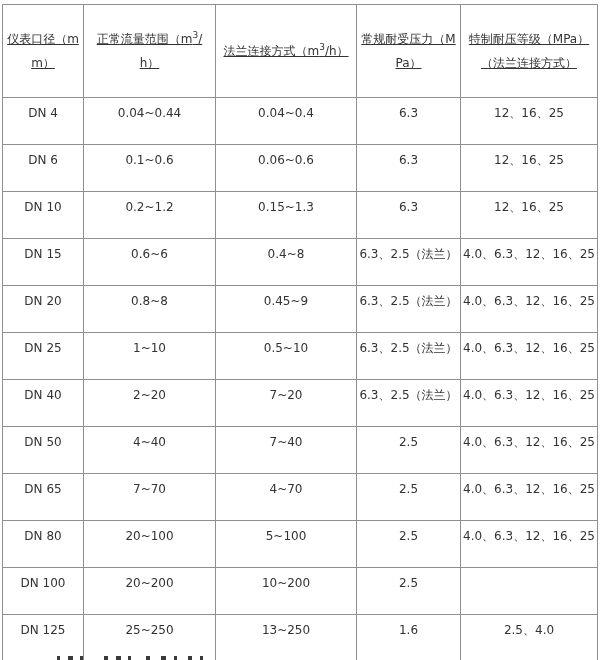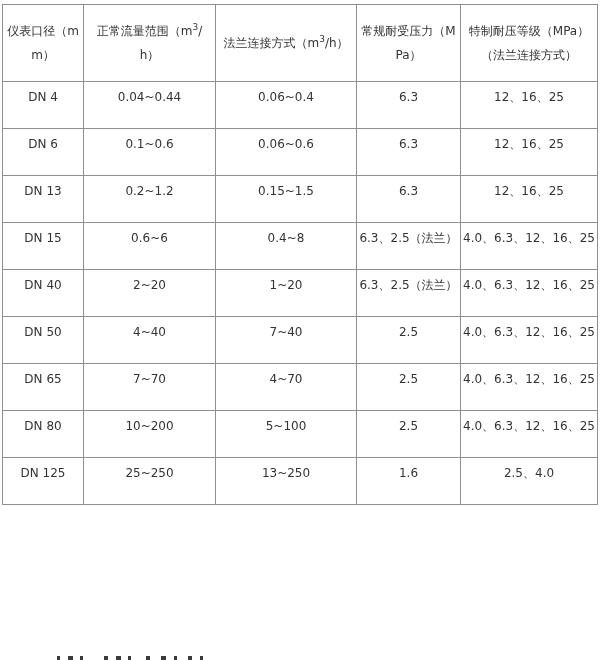--- a/index.html
+++ b/index.html
@@ -35,21 +35,22 @@
     text-align: center;
     color: #333333;
     background: #ffffff;
     overflow: hidden;
   }
   table.spec-table th {
     height: 60px;
     vertical-align: middle;
     line-height: 24px;
     word-break: break-all;
-    padding: 8px 3px;
+    padding: 16px 3px;
+    text-decoration: underline;
   }
   table.spec-table td {
     height: 38px;
     vertical-align: top;
     padding: 8px 2px 0 2px;
     line-height: 15px;
     white-space: nowrap;
   }
   table.spec-table sup {
     font-size: 9px;
@@ -94,72 +95,93 @@
           <th><span>正常流量范围（m</span><sup>3</sup><span>/h）</span></th>
           <th><span>法兰连接方式（m</span><sup>3</sup><span>/h）</span></th>
           <th><span>常规耐受压力（MPa）</span></th>
           <th><span>特制耐压等级（MPa）（法兰连接方式）</span></th>
         </tr>
     </thead>
     <tbody id="body-rows">
         <tr>
           <td>DN 4</td>
           <td>0.04~0.44</td>
-          <td>0.06~0.4</td>
+          <td>0.04~0.4</td>
           <td>6.3</td>
           <td>12、16、25</td>
         </tr>
         <tr>
           <td>DN 6</td>
           <td>0.1~0.6</td>
           <td>0.06~0.6</td>
           <td>6.3</td>
           <td>12、16、25</td>
         </tr>
         <tr>
-          <td>DN 13</td>
+          <td>DN 10</td>
           <td>0.2~1.2</td>
-          <td>0.15~1.5</td>
+          <td>0.15~1.3</td>
           <td>6.3</td>
           <td>12、16、25</td>
         </tr>
         <tr>
           <td>DN 15</td>
           <td>0.6~6</td>
           <td>0.4~8</td>
           <td>6.3、2.5（法兰）</td>
           <td>4.0、6.3、12、16、25</td>
         </tr>
         <tr>
+          <td>DN 20</td>
+          <td>0.8~8</td>
+          <td>0.45~9</td>
+          <td>6.3、2.5（法兰）</td>
+          <td>4.0、6.3、12、16、25</td>
+        </tr>
+        <tr>
+          <td>DN 25</td>
+          <td>1~10</td>
+          <td>0.5~10</td>
+          <td>6.3、2.5（法兰）</td>
+          <td>4.0、6.3、12、16、25</td>
+        </tr>
+        <tr>
           <td>DN 40</td>
           <td>2~20</td>
-          <td>1~20</td>
+          <td>7~20</td>
           <td>6.3、2.5（法兰）</td>
           <td>4.0、6.3、12、16、25</td>
         </tr>
         <tr>
           <td>DN 50</td>
           <td>4~40</td>
           <td>7~40</td>
           <td>2.5</td>
           <td>4.0、6.3、12、16、25</td>
         </tr>
         <tr>
           <td>DN 65</td>
           <td>7~70</td>
           <td>4~70</td>
           <td>2.5</td>
           <td>4.0、6.3、12、16、25</td>
         </tr>
         <tr>
           <td>DN 80</td>
+          <td>20~100</td>
+          <td>5~100</td>
+          <td>2.5</td>
+          <td>4.0、6.3、12、16、25</td>
+        </tr>
+        <tr>
+          <td>DN 100</td>
+          <td>20~200</td>
           <td>10~200</td>
-          <td>5~100</td>
-          <td>2.5</td>
-          <td>4.0、6.3、12、16、25</td>
+          <td>2.5</td>
+          <td></td>
         </tr>
         <tr>
           <td>DN 125</td>
           <td>25~250</td>
           <td>13~250</td>
           <td>1.6</td>
           <td>2.5、4.0</td>
         </tr>
       </tbody>
   </table>

